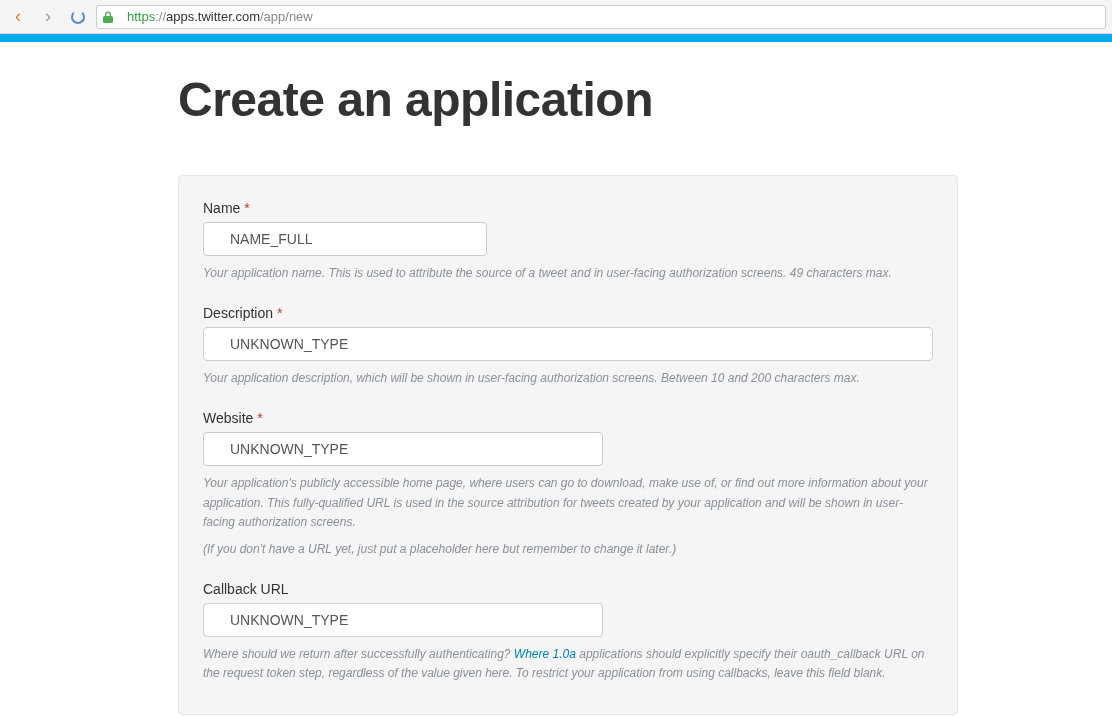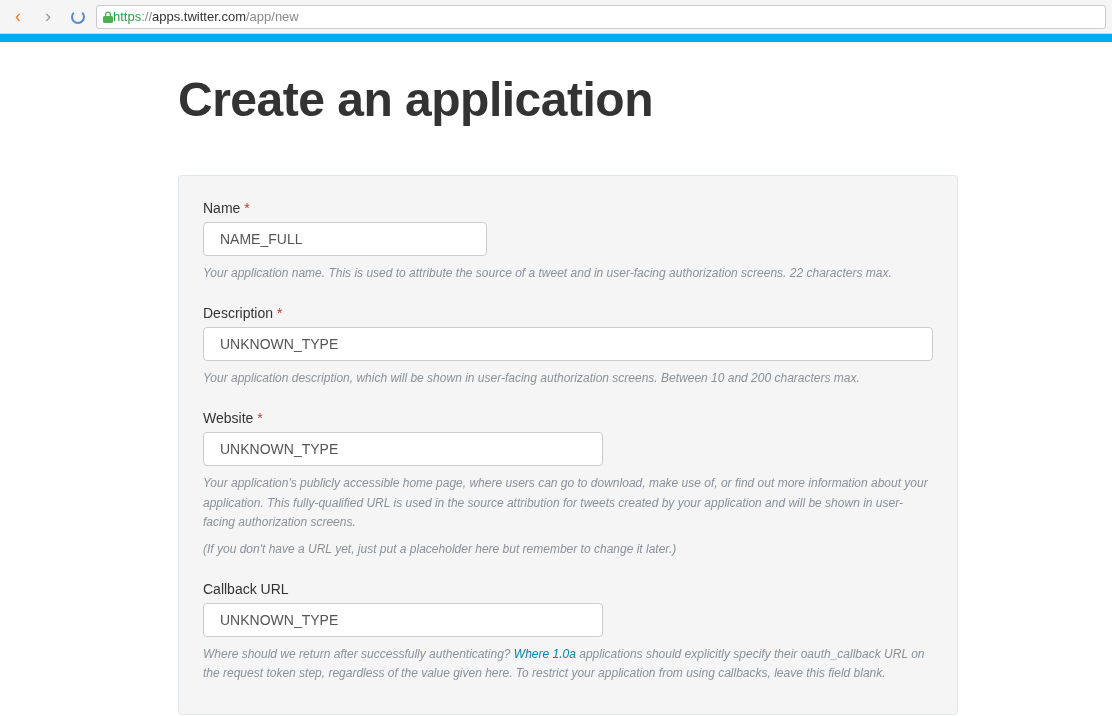--- a/index.html
+++ b/index.html
@@ -41,21 +41,21 @@
     .addr-bar {
       flex: 1;
       height: 24px;
       background: #fff;
       border: 1px solid #ccc;
       border-radius: 3px;
       display: flex;
       align-items: center;
       padding: 0 6px;
       font-size: 13px;
-      gap: 0;
+      gap: 14px;
     }
     .lock-icon {
       width: 10px;
       height: 12px;
       color: #4caf50;
     }
     .lock-icon svg { display:block; }
     .url-txt { color: #888; }
     .url-txt .https { color: #2f9e44; }
     .url-txt .domain { color: #333; }
@@ -93,21 +93,21 @@
     .field label {
       display: block;
       font-size: 14px;
       font-weight: 400;
       color: #333;
       margin-bottom: 6px;
     }
     .req { color: #c0392b; }
     .field input[type=text] {
       height: 34px;
-      padding: 4px 16px;
+      padding: 4px 26px;
       font-size: 14px;
       color: #555;
       border: 1px solid #ccc;
       border-radius: 4px;
       background: #fff;
     }
     .field input.w-sm { width: 284px; }
     .field input.w-md { width: 400px; }
     .field input.w-full { width: 100%; }
     .help {
@@ -150,21 +150,21 @@
   <div class="container">
     <h1 class="page-title">Create an application</h1>
 
     <div class="panel">
 
       <div class="field">
         <label>
           <span>Name</span> <span class="req">*</span>
         </label>
         <input type="text" class="w-sm" value="NAME_FULL" style="">
-        <div class="help">Your application name. This is used to attribute the source of a tweet and in user-facing authorization screens. 22 characters max.</div>
+        <div class="help">Your application name. This is used to attribute the source of a tweet and in user-facing authorization screens. 49 characters max.</div>
       </div>
 
       <div class="field">
         <label>
           <span>Description</span> <span class="req">*</span>
         </label>
         <input type="text" class="w-full" value="UNKNOWN_TYPE" style="">
         <div class="help">Your application description, which will be shown in user-facing authorization screens. Between 10 and 200 characters max.</div>
       </div>
 

